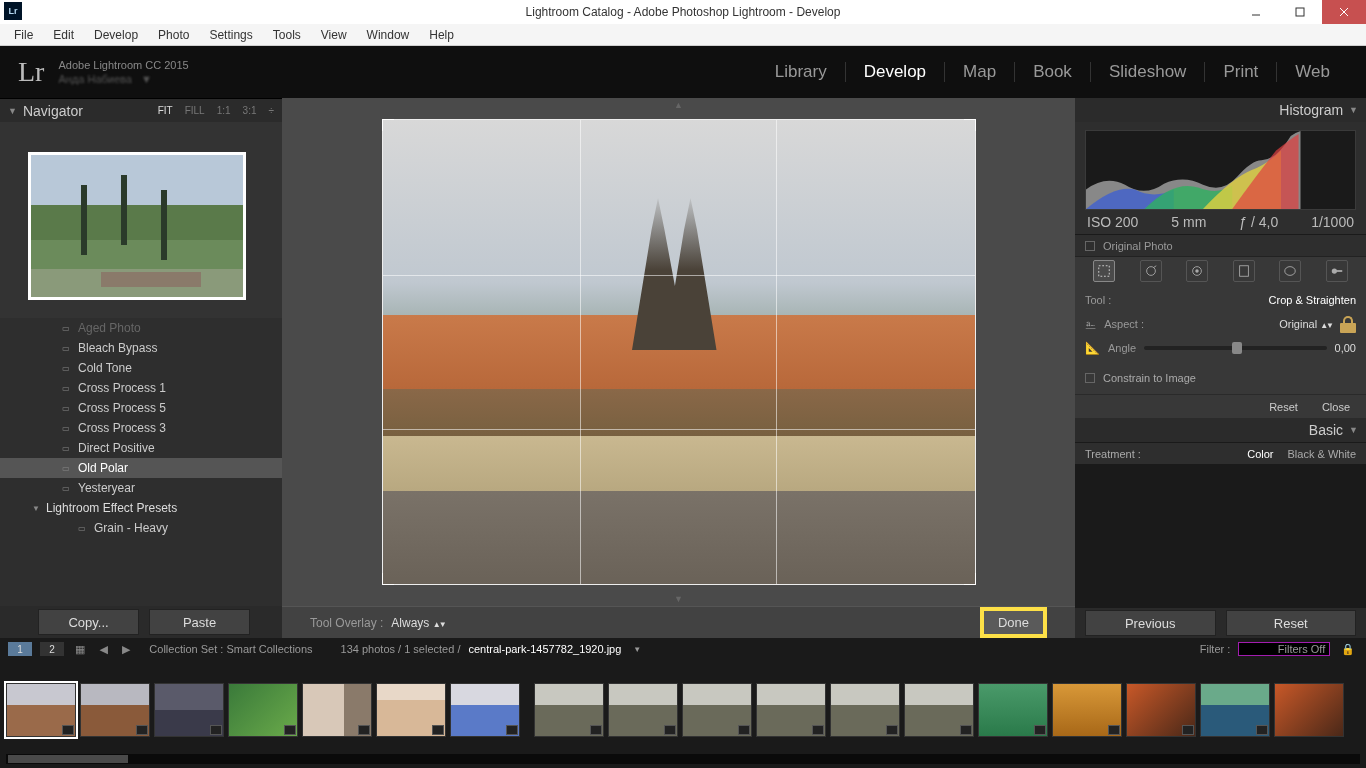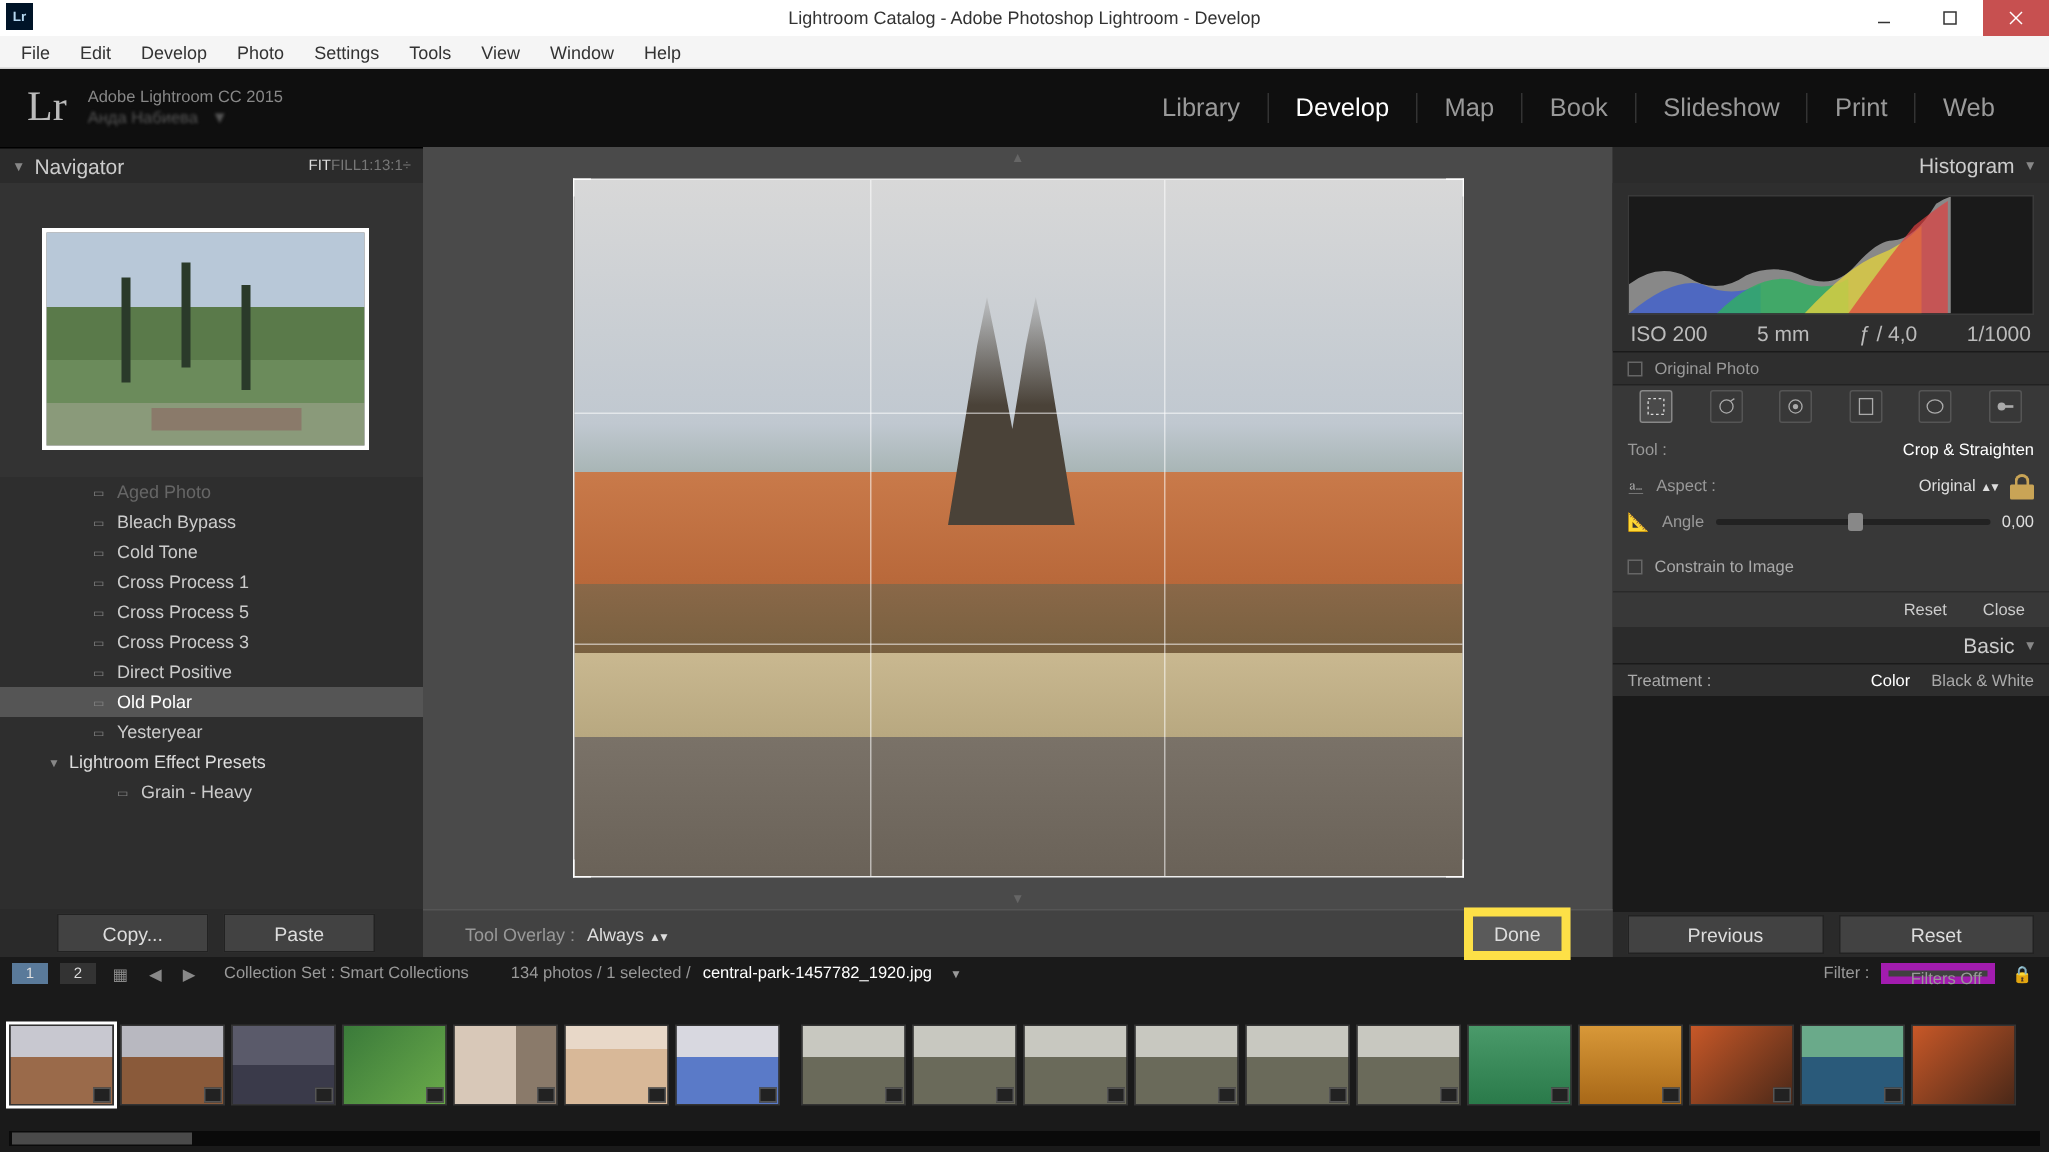--- a/index.html
+++ b/index.html
@@ -26,21 +26,21 @@
 .modules .m.active { color: #fff; }
 
 
 .workarea { flex: 1; display: flex; background: #2a2a2a; min-height: 0; }
 
 
 .leftpanel { width: 282px; background: #1a1a1a; display: flex; flex-direction: column; }
 .panelheader { height: 24px; background: #2b2b2b; display: flex; align-items: center; padding: 0 8px; border-top: 1px solid #000; }
 .panelheader .tri { margin-right: 6px; font-size: 9px; color: #888; }
 .panelheader .title { color: #ccc; font-size: 14px; }
-.panelheader .zoom { margin-left: auto; font-size: 10px; color: #bbb; display: flex; gap: 0;}
+.panelheader .zoom { margin-left: auto; font-size: 10px; color: #bbb; display: flex; gap: 12px;}
 .panelheader .zoom span { color: #777;}
 
 .navpreview { padding: 30px 28px 18px; background: #333; text-align: center; }
 .navpreview .navimg { width: 218px; height: 148px; border: 3px solid #fff; background: linear-gradient(180deg, #b8c8d8 0 35%, #5a7a4a 35% 60%, #6b8b5b 60% 80%, #8a9a7a 80%); position: relative; overflow: hidden; }
 .navimg::before { content:''; position:absolute; left:50px; top:30px; width:6px; height:70px; background:#2a3a2a; box-shadow: 40px -10px 0 #2a3a2a, 80px 5px 0 #2a3a2a; }
 .navimg::after { content:''; position:absolute; left:70px; bottom:10px; width:100px; height:15px; background:#8a7a6a; }
 
 .presetlist { flex: 1; overflow: hidden; background: #2e2e2e; }
 .preset { height: 20px; display: flex; align-items: center; padding-left: 78px; gap: 10px; position: relative; font-size: 12px; color: #ccc; }
 .preset::before { content: '▭'; position: absolute; left: 62px; font-size: 8px; color: #888; }
@@ -64,21 +64,21 @@
 .crop::after { top:33.3%; bottom:33.3%; left:0; right:0; border-top:1px solid rgba(255,255,255,0.55); border-bottom:1px solid rgba(255,255,255,0.55); background: none;}
 .handle { position: absolute; width: 12px; height: 12px; border: 1px solid #fff; }
 .h-tl { top:-1px; left:-1px; border-right:none; border-bottom:none;}
 .h-tr { top:-1px; right:-1px; border-left:none; border-bottom:none;}
 .h-bl { bottom:-1px; left:-1px; border-right:none; border-top:none;}
 .h-br { bottom:-1px; right:-1px; border-left:none; border-top:none;}
 
 .centerbottom { height: 32px; display: flex; align-items: center; padding: 0 28px; background: #424242; border-top: 1px solid #555; }
 .centerbottom .lbl { color: #999; }
 .centerbottom .val { color: #ddd; margin-left: 8px; }
-.centerbottom .done { margin-left: auto; padding: 4px 14px; background: #5a5a5a; border: 6px solid #fde047; color: #ddd; font-size: 13px; }
+.centerbottom .done { margin-left: auto; padding: 4px 14px; background: #5a5a5a; border: 4px solid #fde047; color: #ddd; font-size: 13px; }
 
 .collapse-tri { position:absolute; left:50%; color:#666; font-size:9px; transform:translateX(-50%);}
 
 
 .rightpanel { width: 291px; background: #1a1a1a; display: flex; flex-direction: column; }
 .rhead { height: 24px; background: #2b2b2b; display: flex; align-items: center; justify-content: flex-end; padding: 0 8px; }
 .rhead .title { color: #ccc; font-size: 14px; margin-right: 6px;}
 .rhead .tri { font-size: 9px; color: #888; }
 
 .histo { height: 112px; padding: 8px 10px 2px; position: relative; background: #2e2e2e;}
@@ -114,21 +114,21 @@
 .rightbtns { height: 30px; display: flex; gap: 10px; padding: 2px 10px; background: #2a2a2a; }
 .rightbtns .btn { flex: 1; background: #424242; border: 1px solid #222; display: flex; align-items: center; justify-content: center; color: #ddd; font-size: 13px; }
 
 
 .pathbar { height: 22px; background: #1a1a1a; display: flex; align-items: center; padding: 0 8px; gap: 8px; font-size: 11px; color: #999;}
 .pathbar .sw { width:24px; height:14px; background:#333; display:flex;align-items:center;justify-content:center; color:#ddd; font-size:10px;}
 .pathbar .sw.on { background:#5a7a9a;}
 .pathbar .icn { color:#888; padding:0 3px;}
 .pathbar .file { color:#fff;}
 .pathbar .filter { margin-left:auto; }
-.pathbar .filterbox { width:76px; height:14px; background:#404040; border:5px solid #a21caf; padding:0 4px; text-align:right;}
+.pathbar .filterbox { width:92px; height:14px; background:#000000; border:1px solid #a21caf; padding:0 4px; text-align:right;}
 
 .filmstrip { height: 94px; background:#1a1a1a; display:flex; align-items:center; gap:4px; padding:6px 6px 0; overflow:hidden;}
 .thumb { width:70px; height:54px; background:#4a4a4a; border:1px solid #333; position:relative; flex-shrink:0;}
 .thumb.sel { outline:2px solid #fff; }
 .thumb .badge { position:absolute; bottom:1px; right:1px; width:12px; height:10px; background:#222; border:1px solid #555;}
 .thumb.t1{background:linear-gradient(180deg,#c8c8d0 40%,#9a6a4a 40%);}
 .thumb.t2{background:linear-gradient(180deg,#b8b8c0 40%,#8a5a3a 40%);}
 .thumb.t3{background:linear-gradient(180deg,#5a5a6a 50%,#3a3a4a 50%);}
 .thumb.t4{background:linear-gradient(135deg,#3a7a3a,#6aaa4a);}
 .thumb.t5{background:linear-gradient(90deg,#d8c8b8 60%,#8a7a6a 60%);}

